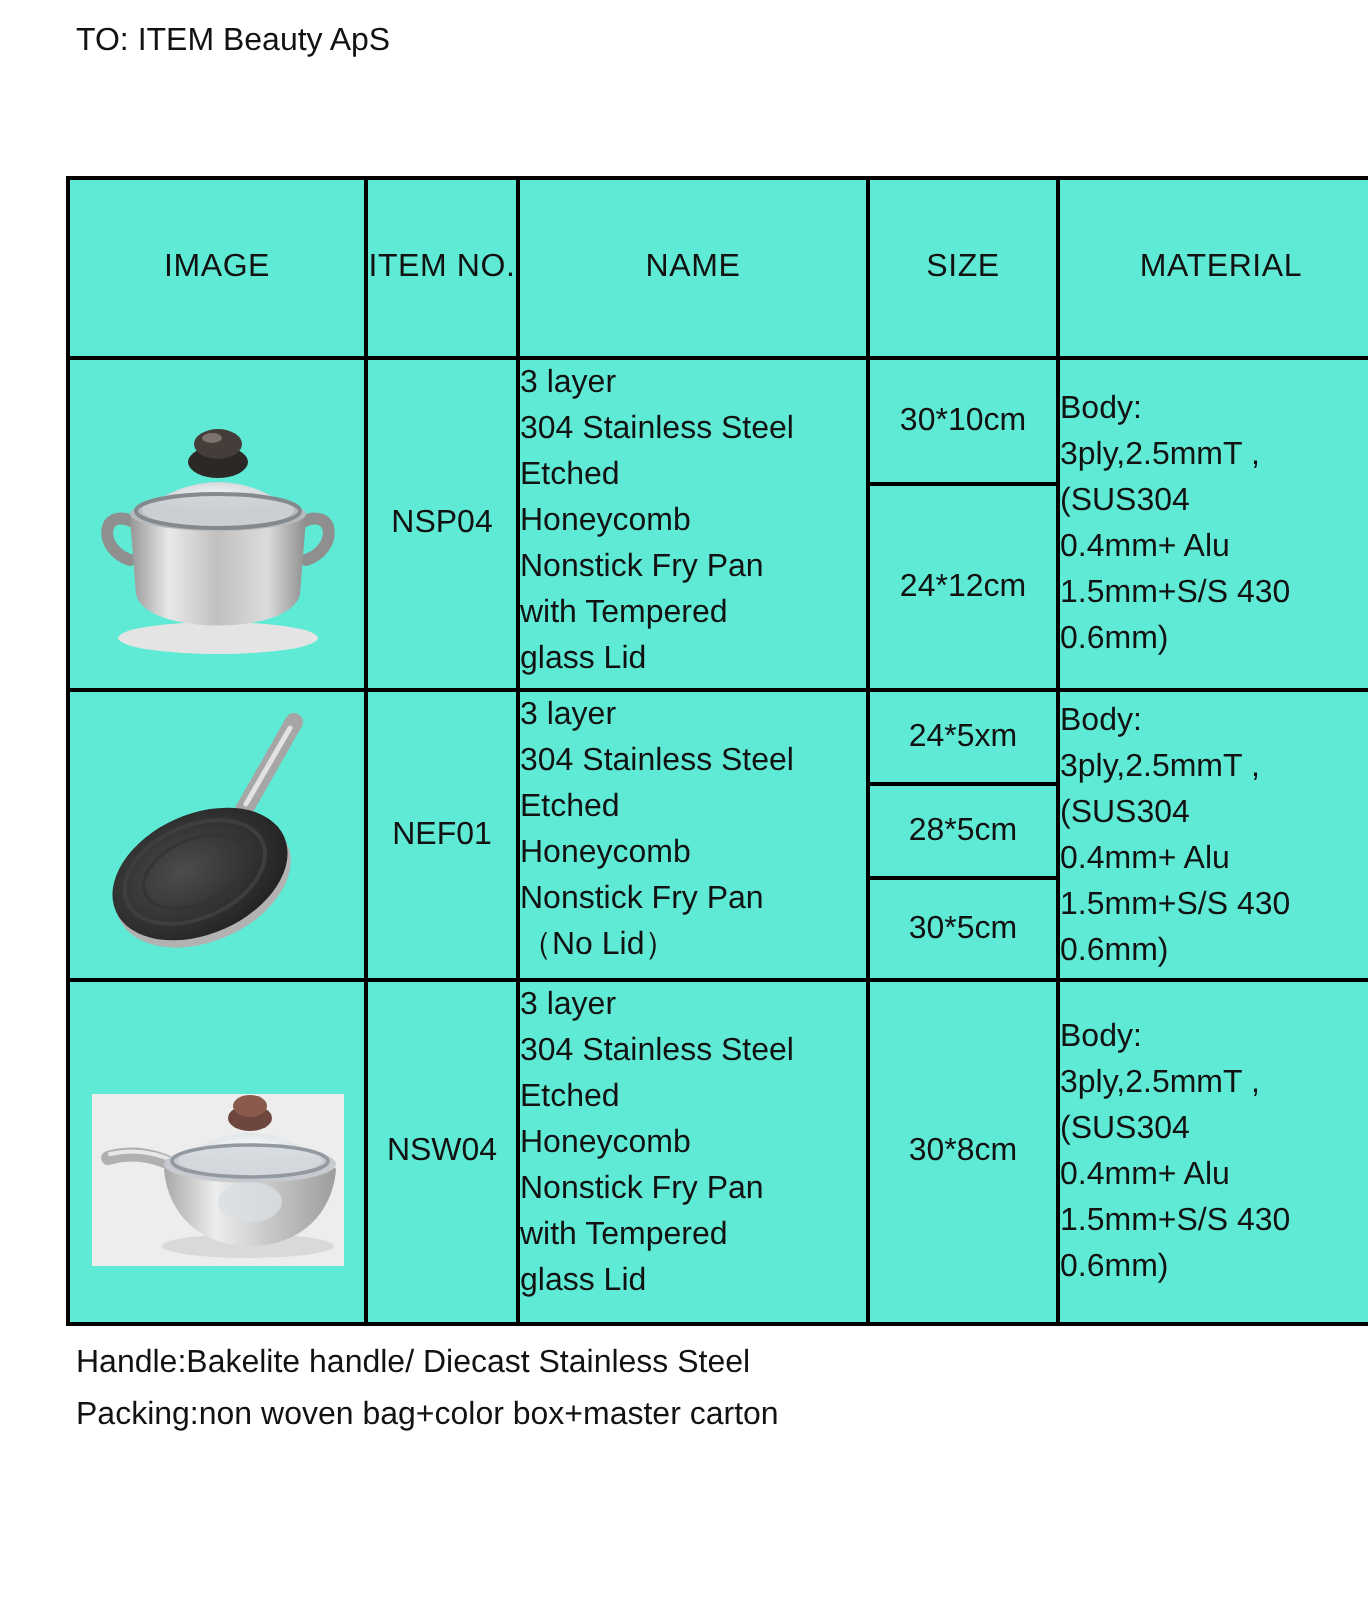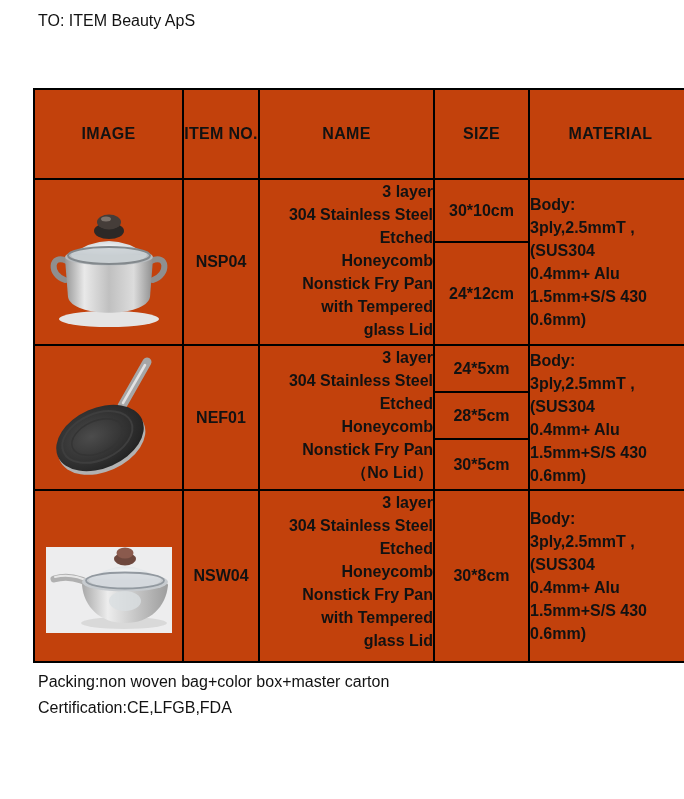--- a/index.html
+++ b/index.html
@@ -30,40 +30,40 @@
     overflow: hidden;
   }
   table.spec {
     border-collapse: collapse;
     table-layout: fixed;
     width: 658px;
   }
   table.spec th, table.spec td {
     border: 2px solid #000000;
     font-size: 16px;
-    font-weight: bold;
+    font-weight: normal;
     padding: 0;
-    background: #c2410c;
+    background: #5eead4;
   }
   th.col-head {
     text-align: center;
     vertical-align: middle;
     letter-spacing: 0.3px;
   }
   td.img-cell {
     text-align: center;
     vertical-align: middle;
   }
   td.item-cell {
     text-align: center;
     vertical-align: middle;
     margin-top: 16px;
   }
   td.name-cell {
-    text-align: right;
+    text-align: left;
     vertical-align: top;
     padding: 4px 2px 4px 7px;
     line-height: 23px;
     white-space: pre-line;
   }
   td.size-cell {
     text-align: center;
     vertical-align: middle;
   }
   td.mat-cell {
@@ -245,15 +245,15 @@
 (SUS304
 0.4mm+ Alu
 1.5mm+S/S 430
 0.6mm)</td>
     </tr>
   </tbody>
     </table>
 </div>
 
 <div class="doc-footer">
+  <div class="fline">Handle:Bakelite handle/ Diecast Stainless Steel</div>
   <div class="fline">Packing:non woven bag+color box+master carton</div>
-  <div class="fline">Certification:CE,LFGB,FDA</div>
 </div>
 
 </body></html>

